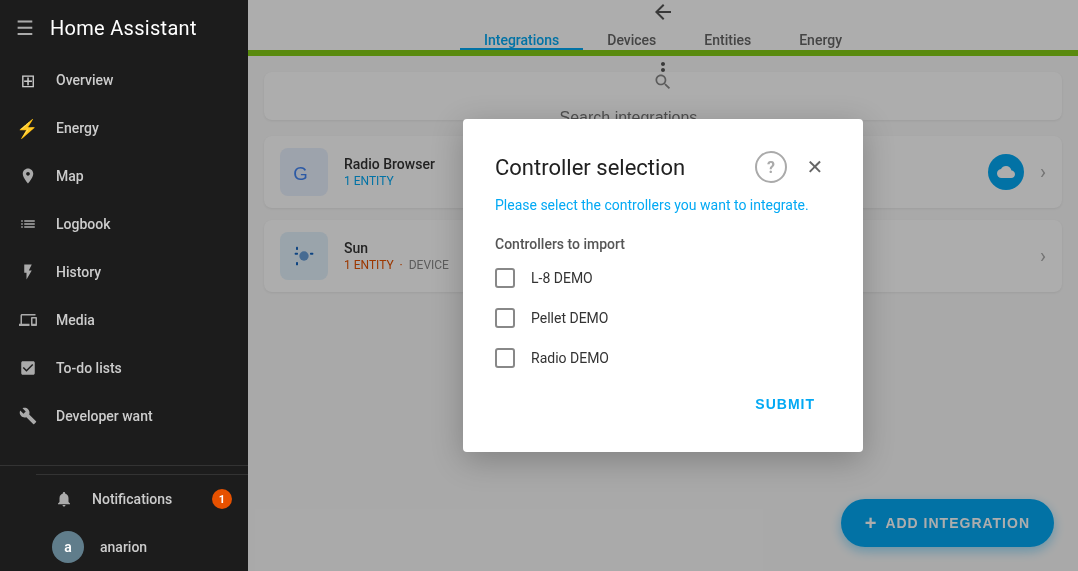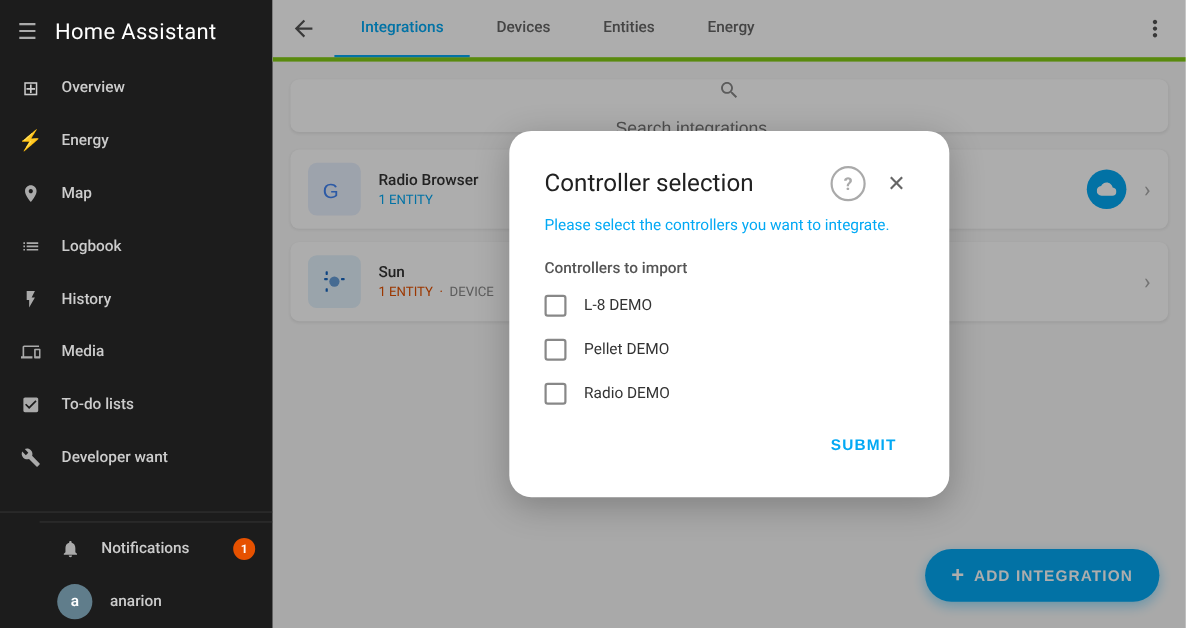--- a/index.html
+++ b/index.html
@@ -100,23 +100,24 @@
       position: relative;
       height: 571px;
     }
 
     
     .topbar {
       display: flex;
       align-items: center;
       height: 56px;
       background: #fff;
-      border-bottom: 4px solid #84cc16;
+      border-bottom: 6px solid #84cc16;
       padding: 0 8px;
       gap: 8px;
+      flex-direction: column;
     }
     .topbar-back {
       width: 40px;
       height: 40px;
       display: flex;
       align-items: center;
       justify-content: center;
       border-radius: 50%;
       cursor: pointer;
       color: #444;
@@ -262,21 +263,21 @@
       position: absolute;
       top: 0; left: 0; right: 0; bottom: 0;
       background: rgba(0,0,0,0.32);
       display: flex;
       align-items: center;
       justify-content: center;
       z-index: 100;
     }
     .modal {
       background: #fff;
-      border-radius: 20px;
+      border-radius: 4px;
       padding: 32px;
       width: 400px;
       box-shadow: 0 8px 32px rgba(0,0,0,0.24);
     }
     .modal-header {
       display: flex;
       align-items: center;
       gap: 12px;
       margin-bottom: 12px;
     }

